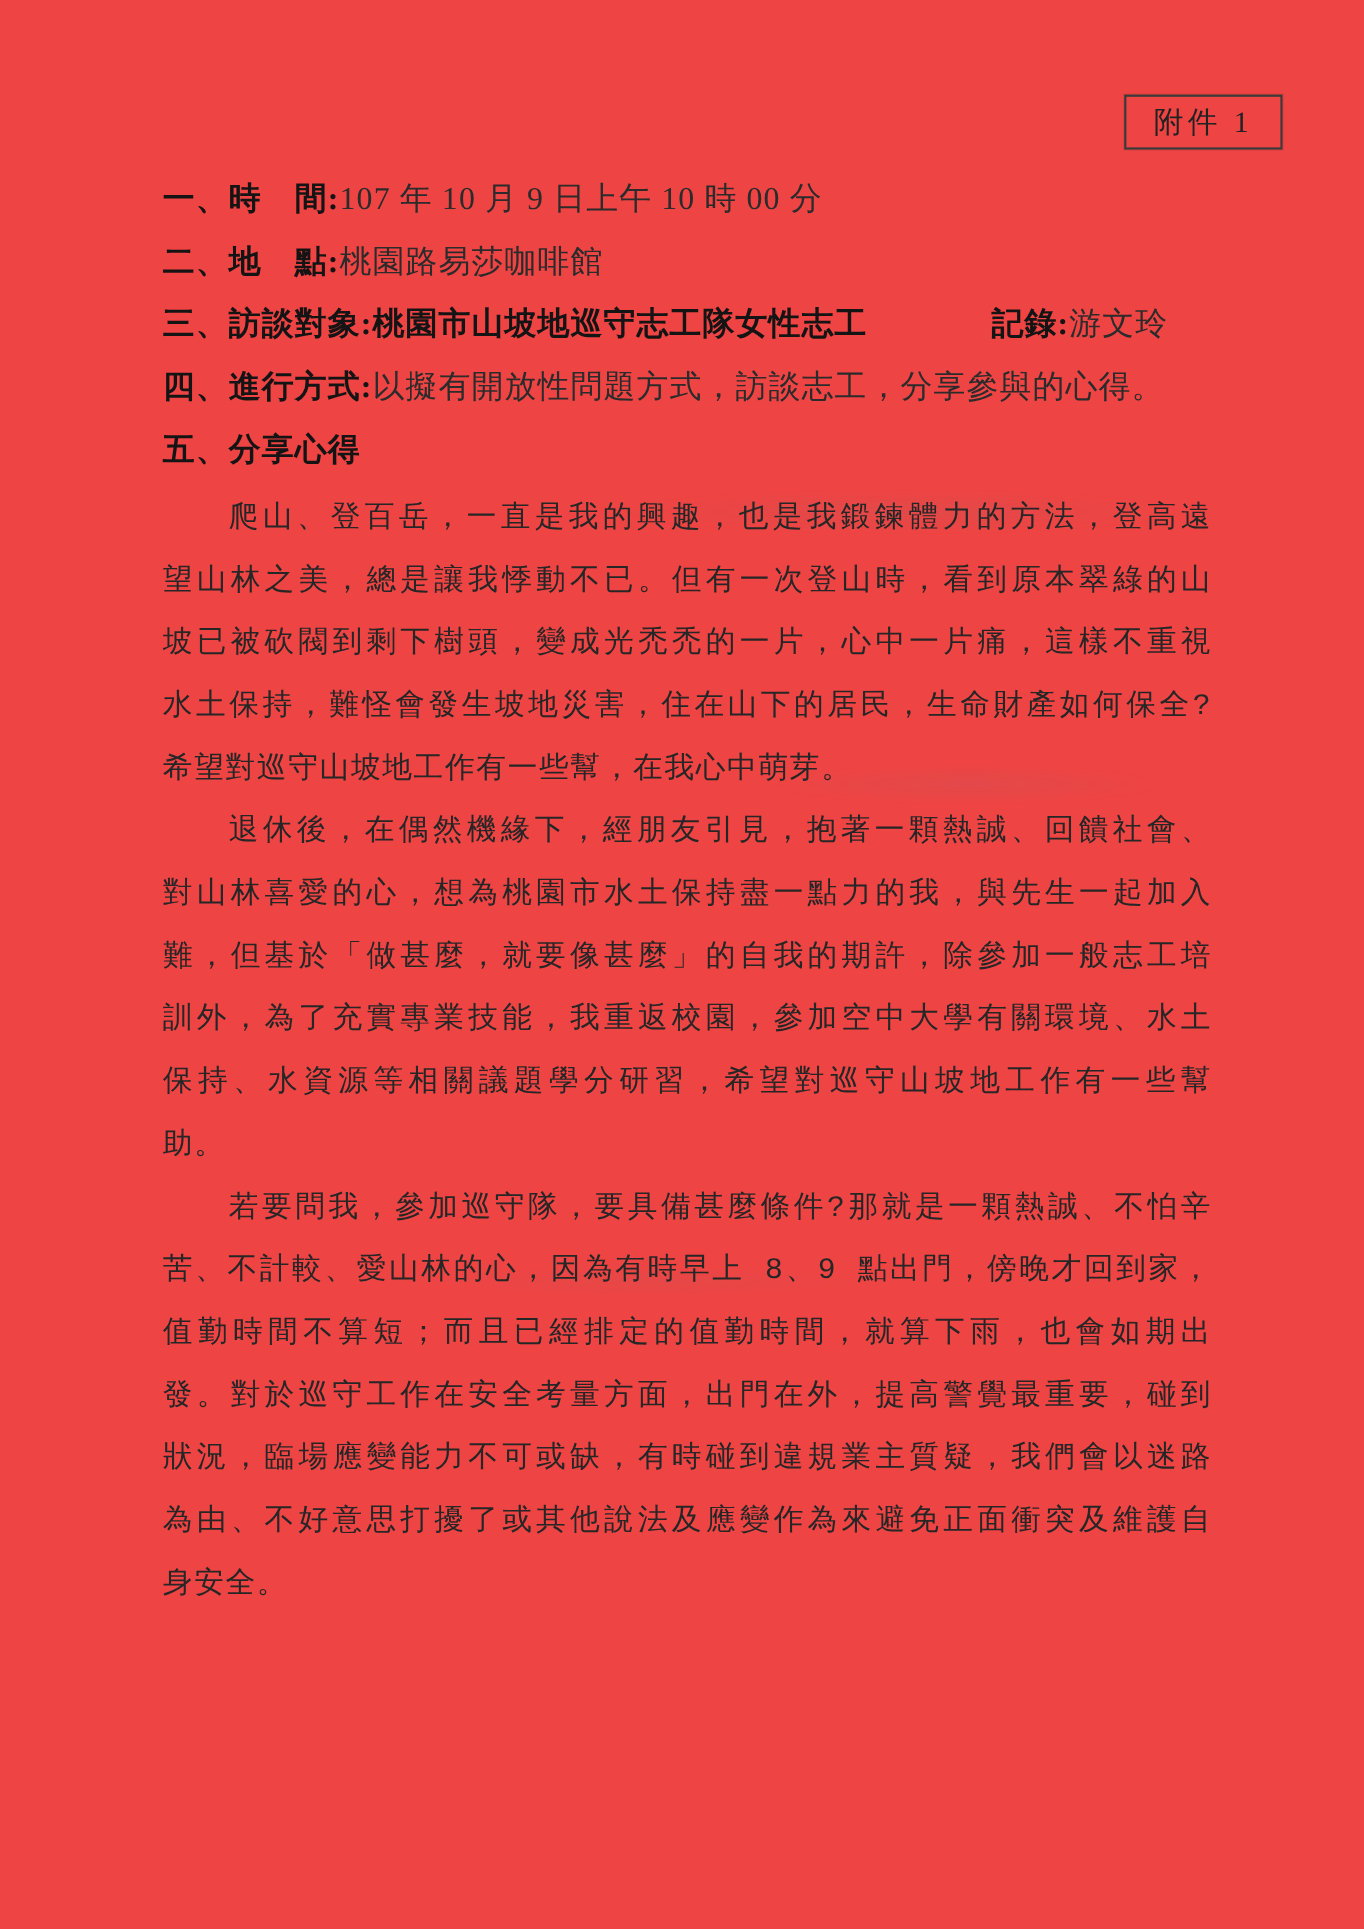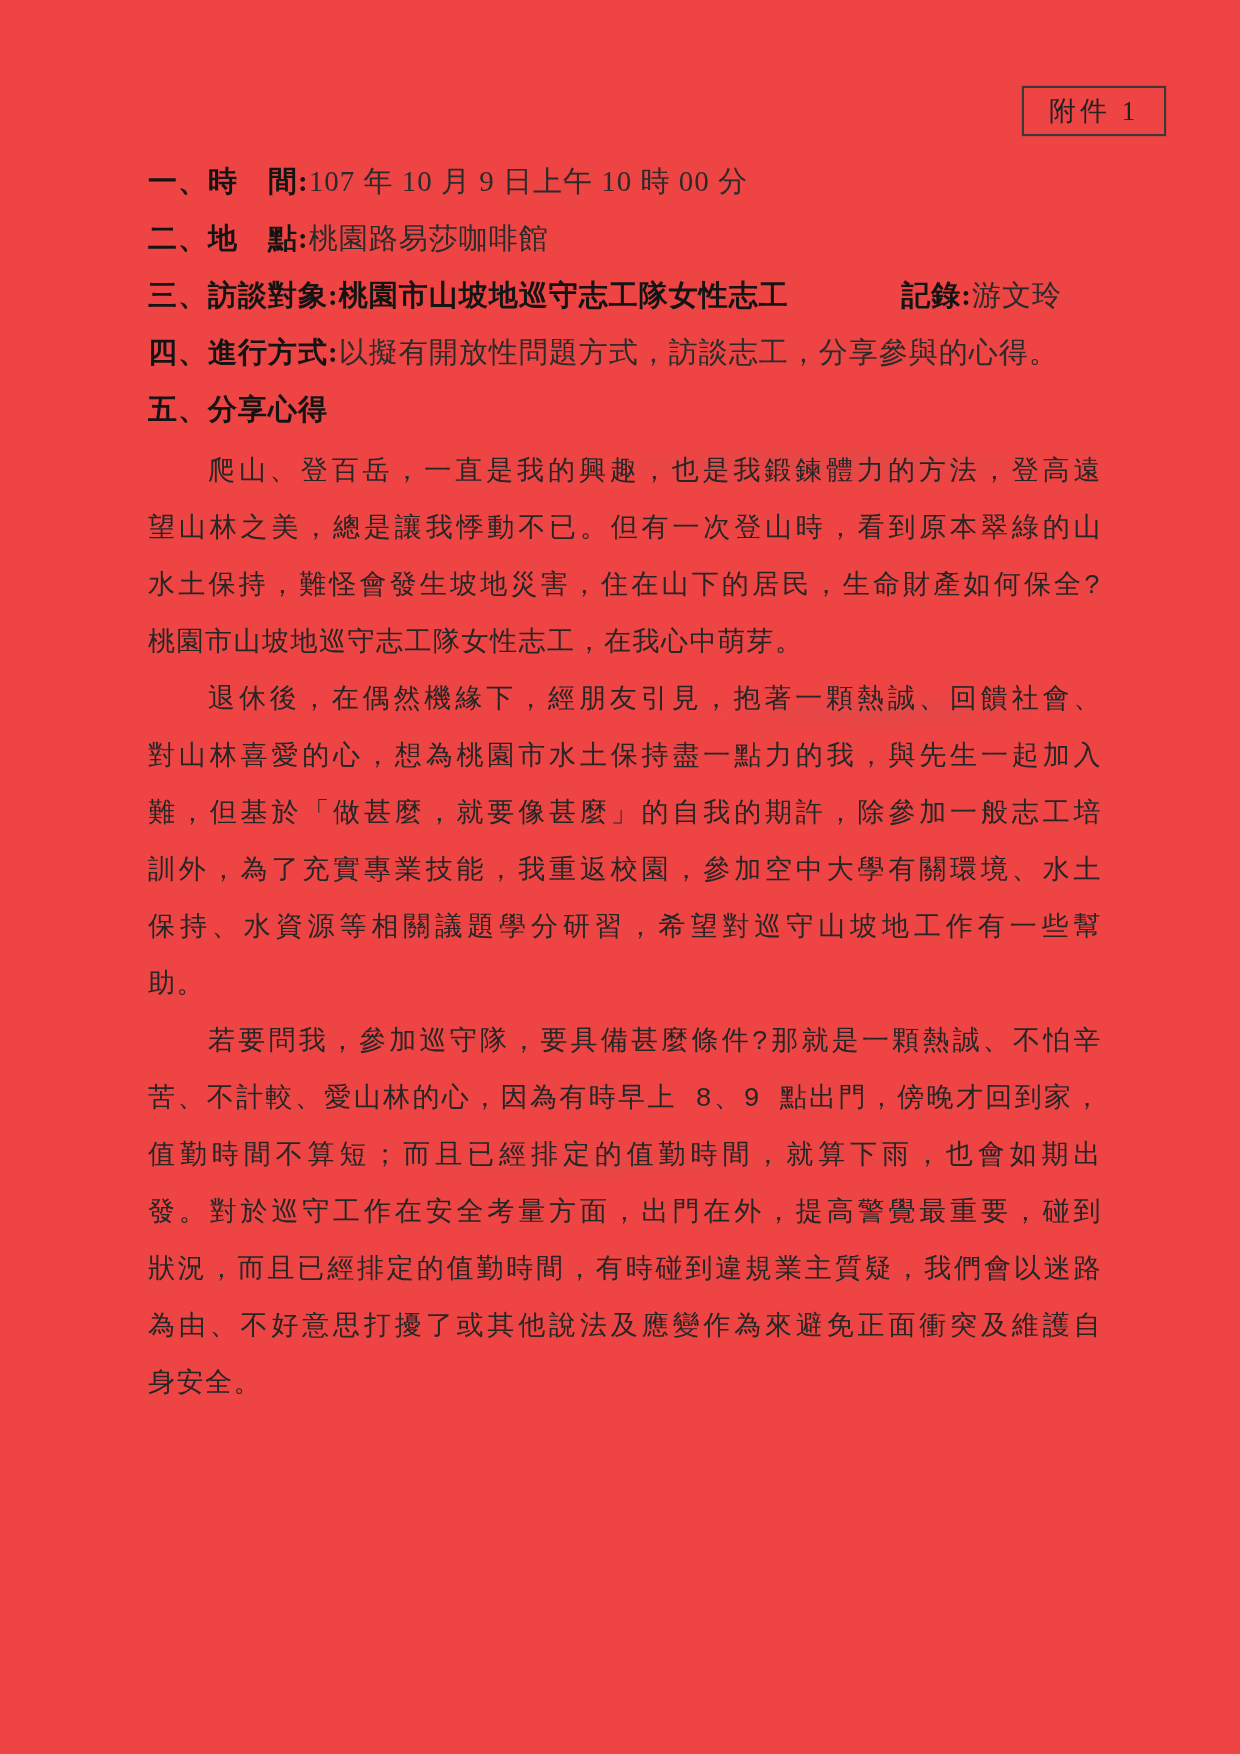--- a/index.html
+++ b/index.html
@@ -106,33 +106,34 @@
       </div>
       <div class="meta-line">
         <span class="label">五、分享心得</span>
       </div>
     </div>
 
     <div class="body">
 
       <div class="line first">爬山、登百岳，一直是我的興趣，也是我鍛鍊體力的方法，登高遠</div>
       <div class="line">望山林之美，總是讓我悸動不已。但有一次登山時，看到原本翠綠的山</div>
+      <div class="line">坡已被砍閥到剩下樹頭，變成光禿禿的一片，心中一片痛，這樣不重視</div>
       <div class="line">水土保持，難怪會發生坡地災害，住在山下的居民，生命財產如何保全?</div>
-      <div class="line short">桃園市山坡地巡守志工隊女性志工，在我心中萌芽。</div>
+      <div class="line short">希望對巡守山坡地工作有一些幫，在我心中萌芽。</div>
 
       <div class="line first">退休後，在偶然機緣下，經朋友引見，抱著一顆熱誠、回饋社會、</div>
       <div class="line">對山林喜愛的心，想為桃園市水土保持盡一點力的我，與先生一起加入</div>
       <div class="line">難，但基於「做甚麼，就要像甚麼」的自我的期許，除參加一般志工培</div>
       <div class="line">訓外，為了充實專業技能，我重返校園，參加空中大學有關環境、水土</div>
       <div class="line">保持、水資源等相關議題學分研習，希望對巡守山坡地工作有一些幫</div>
       <div class="line short">助。</div>
 
       <div class="line first">若要問我，參加巡守隊，要具備甚麼條件?那就是一顆熱誠、不怕辛</div>
       <div class="line">苦、不計較、愛山林的心，因為有時早上 8、9 點出門，傍晚才回到家，</div>
       <div class="line">值勤時間不算短；而且已經排定的值勤時間，就算下雨，也會如期出</div>
       <div class="line">發。對於巡守工作在安全考量方面，出門在外，提高警覺最重要，碰到</div>
-      <div class="line">狀況，而且已經排定的值勤時間，有時碰到違規業主質疑，我們會以迷路</div>
+      <div class="line">狀況，臨場應變能力不可或缺，有時碰到違規業主質疑，我們會以迷路</div>
       <div class="line">為由、不好意思打擾了或其他說法及應變作為來避免正面衝突及維護自</div>
       <div class="line short">身安全。</div>
     </div>
 
   </div>
 </div>
 
 </body></html>

